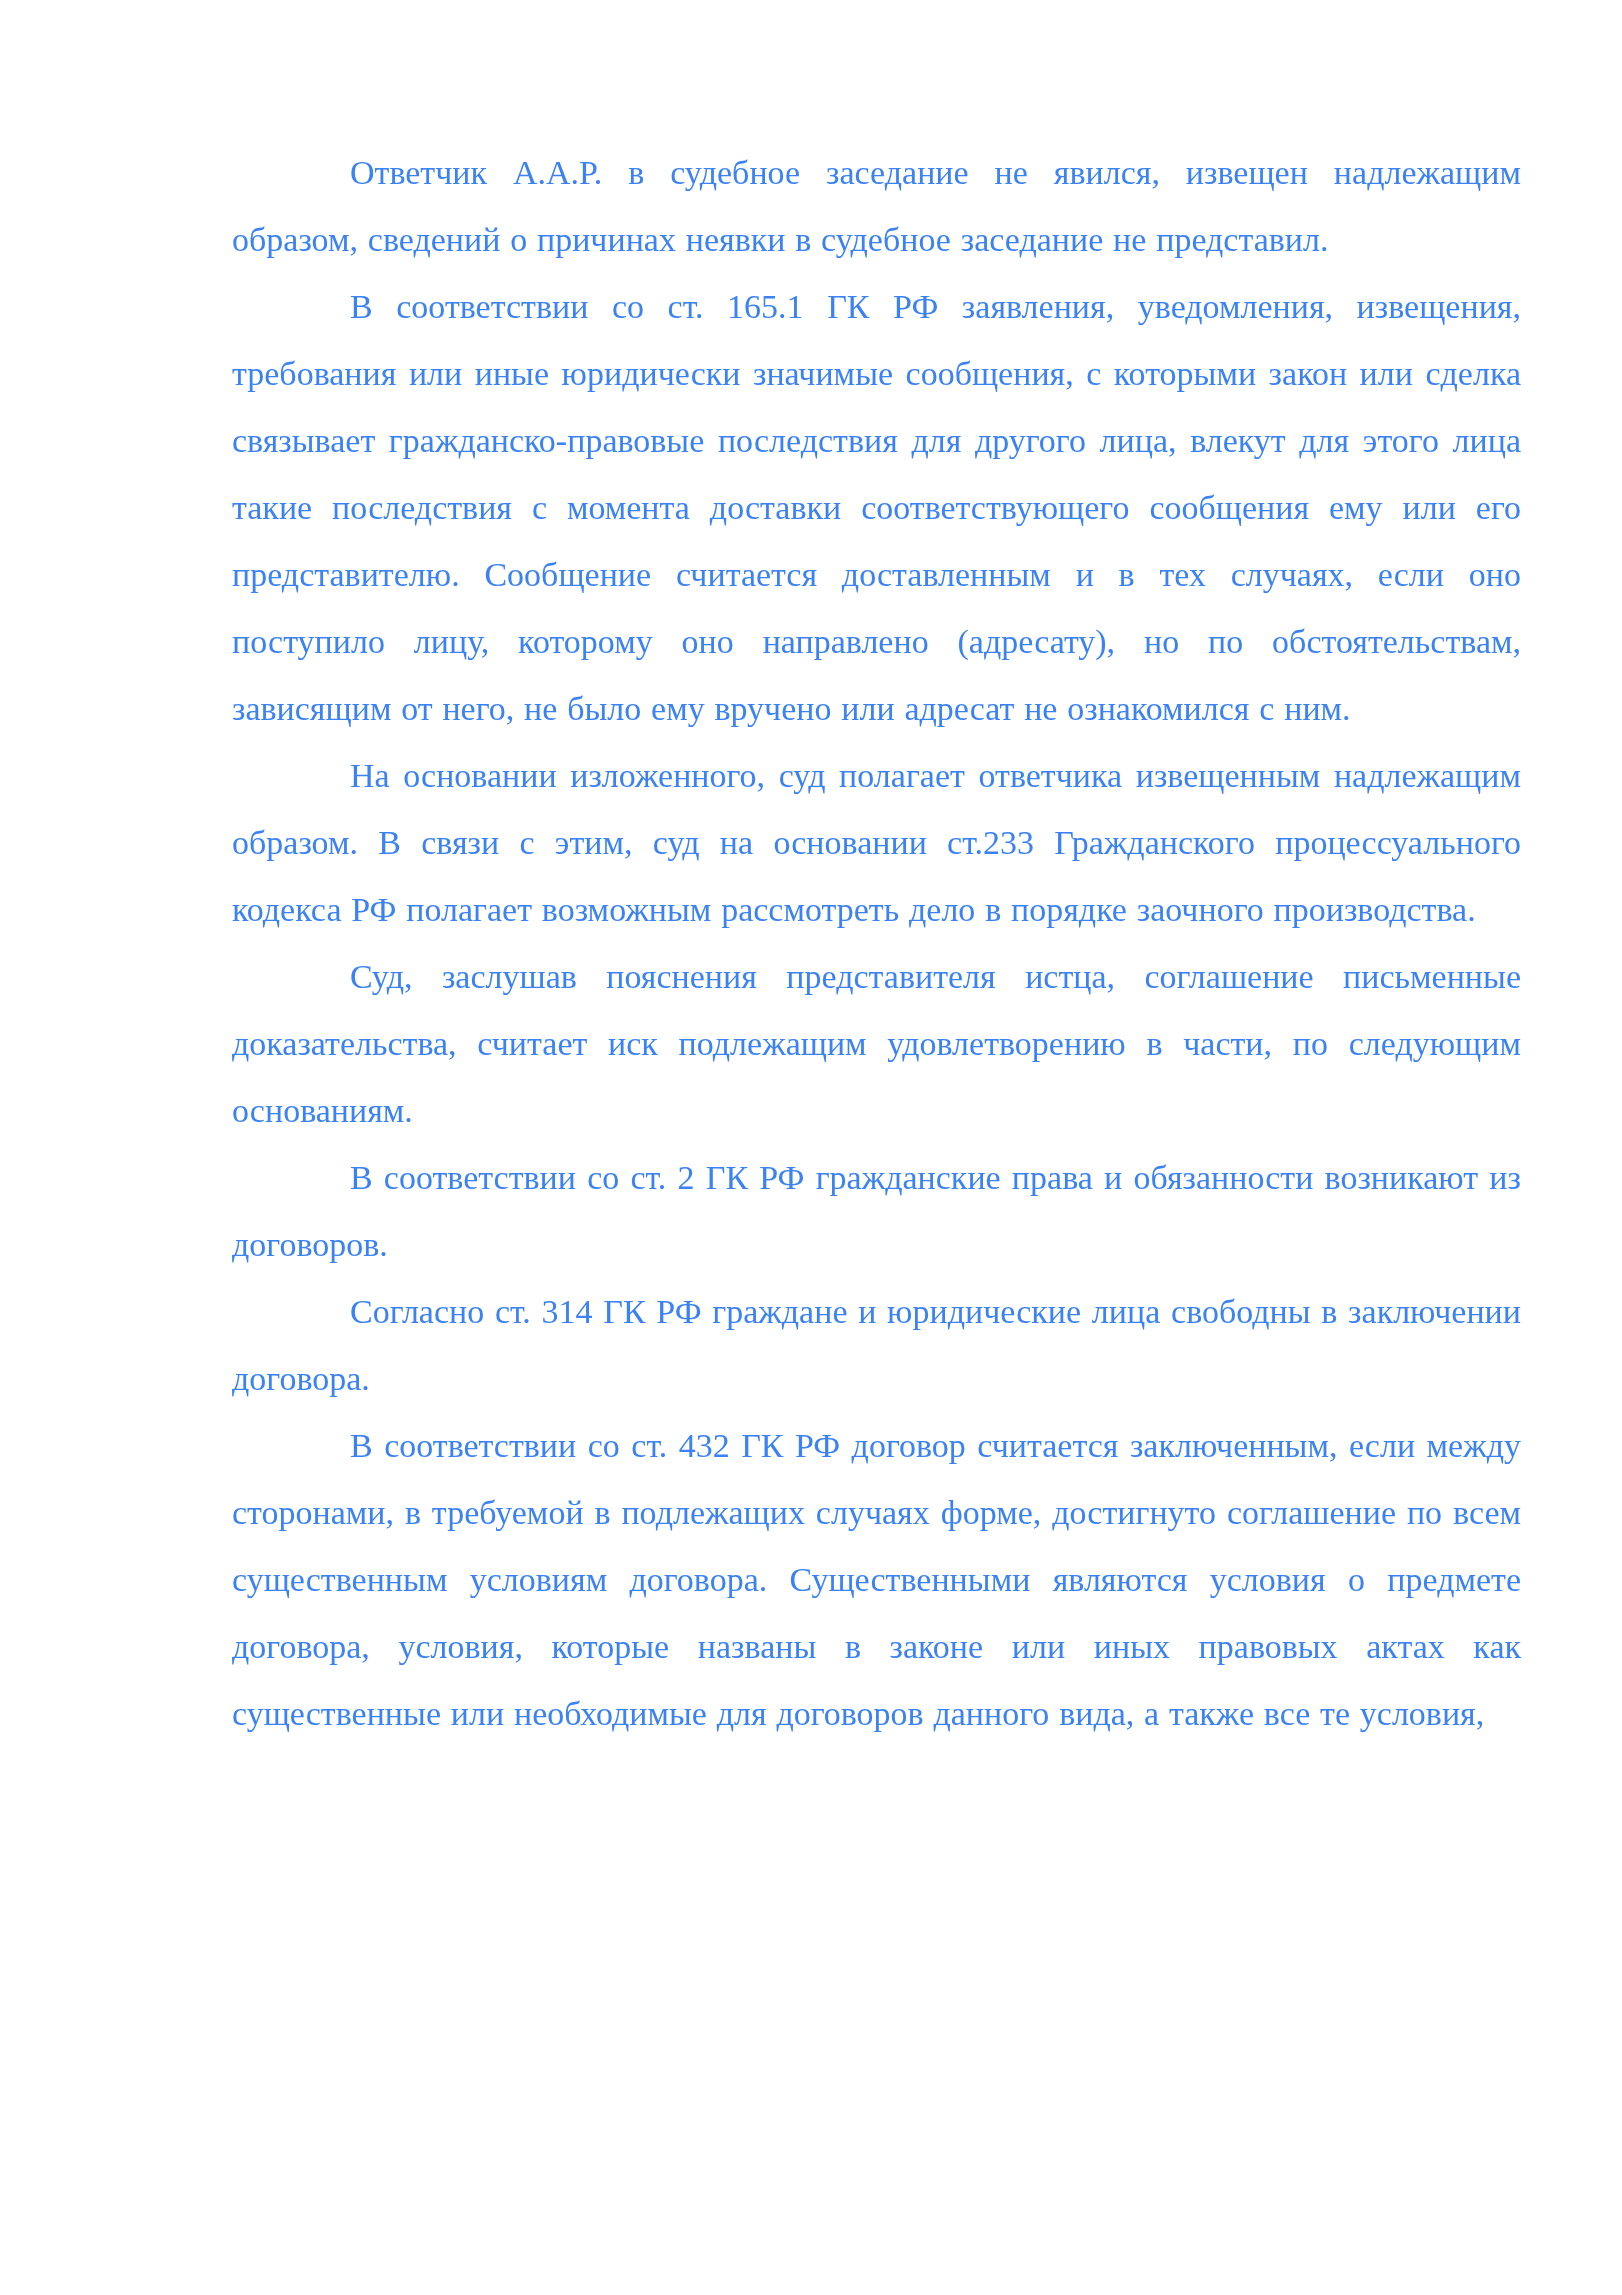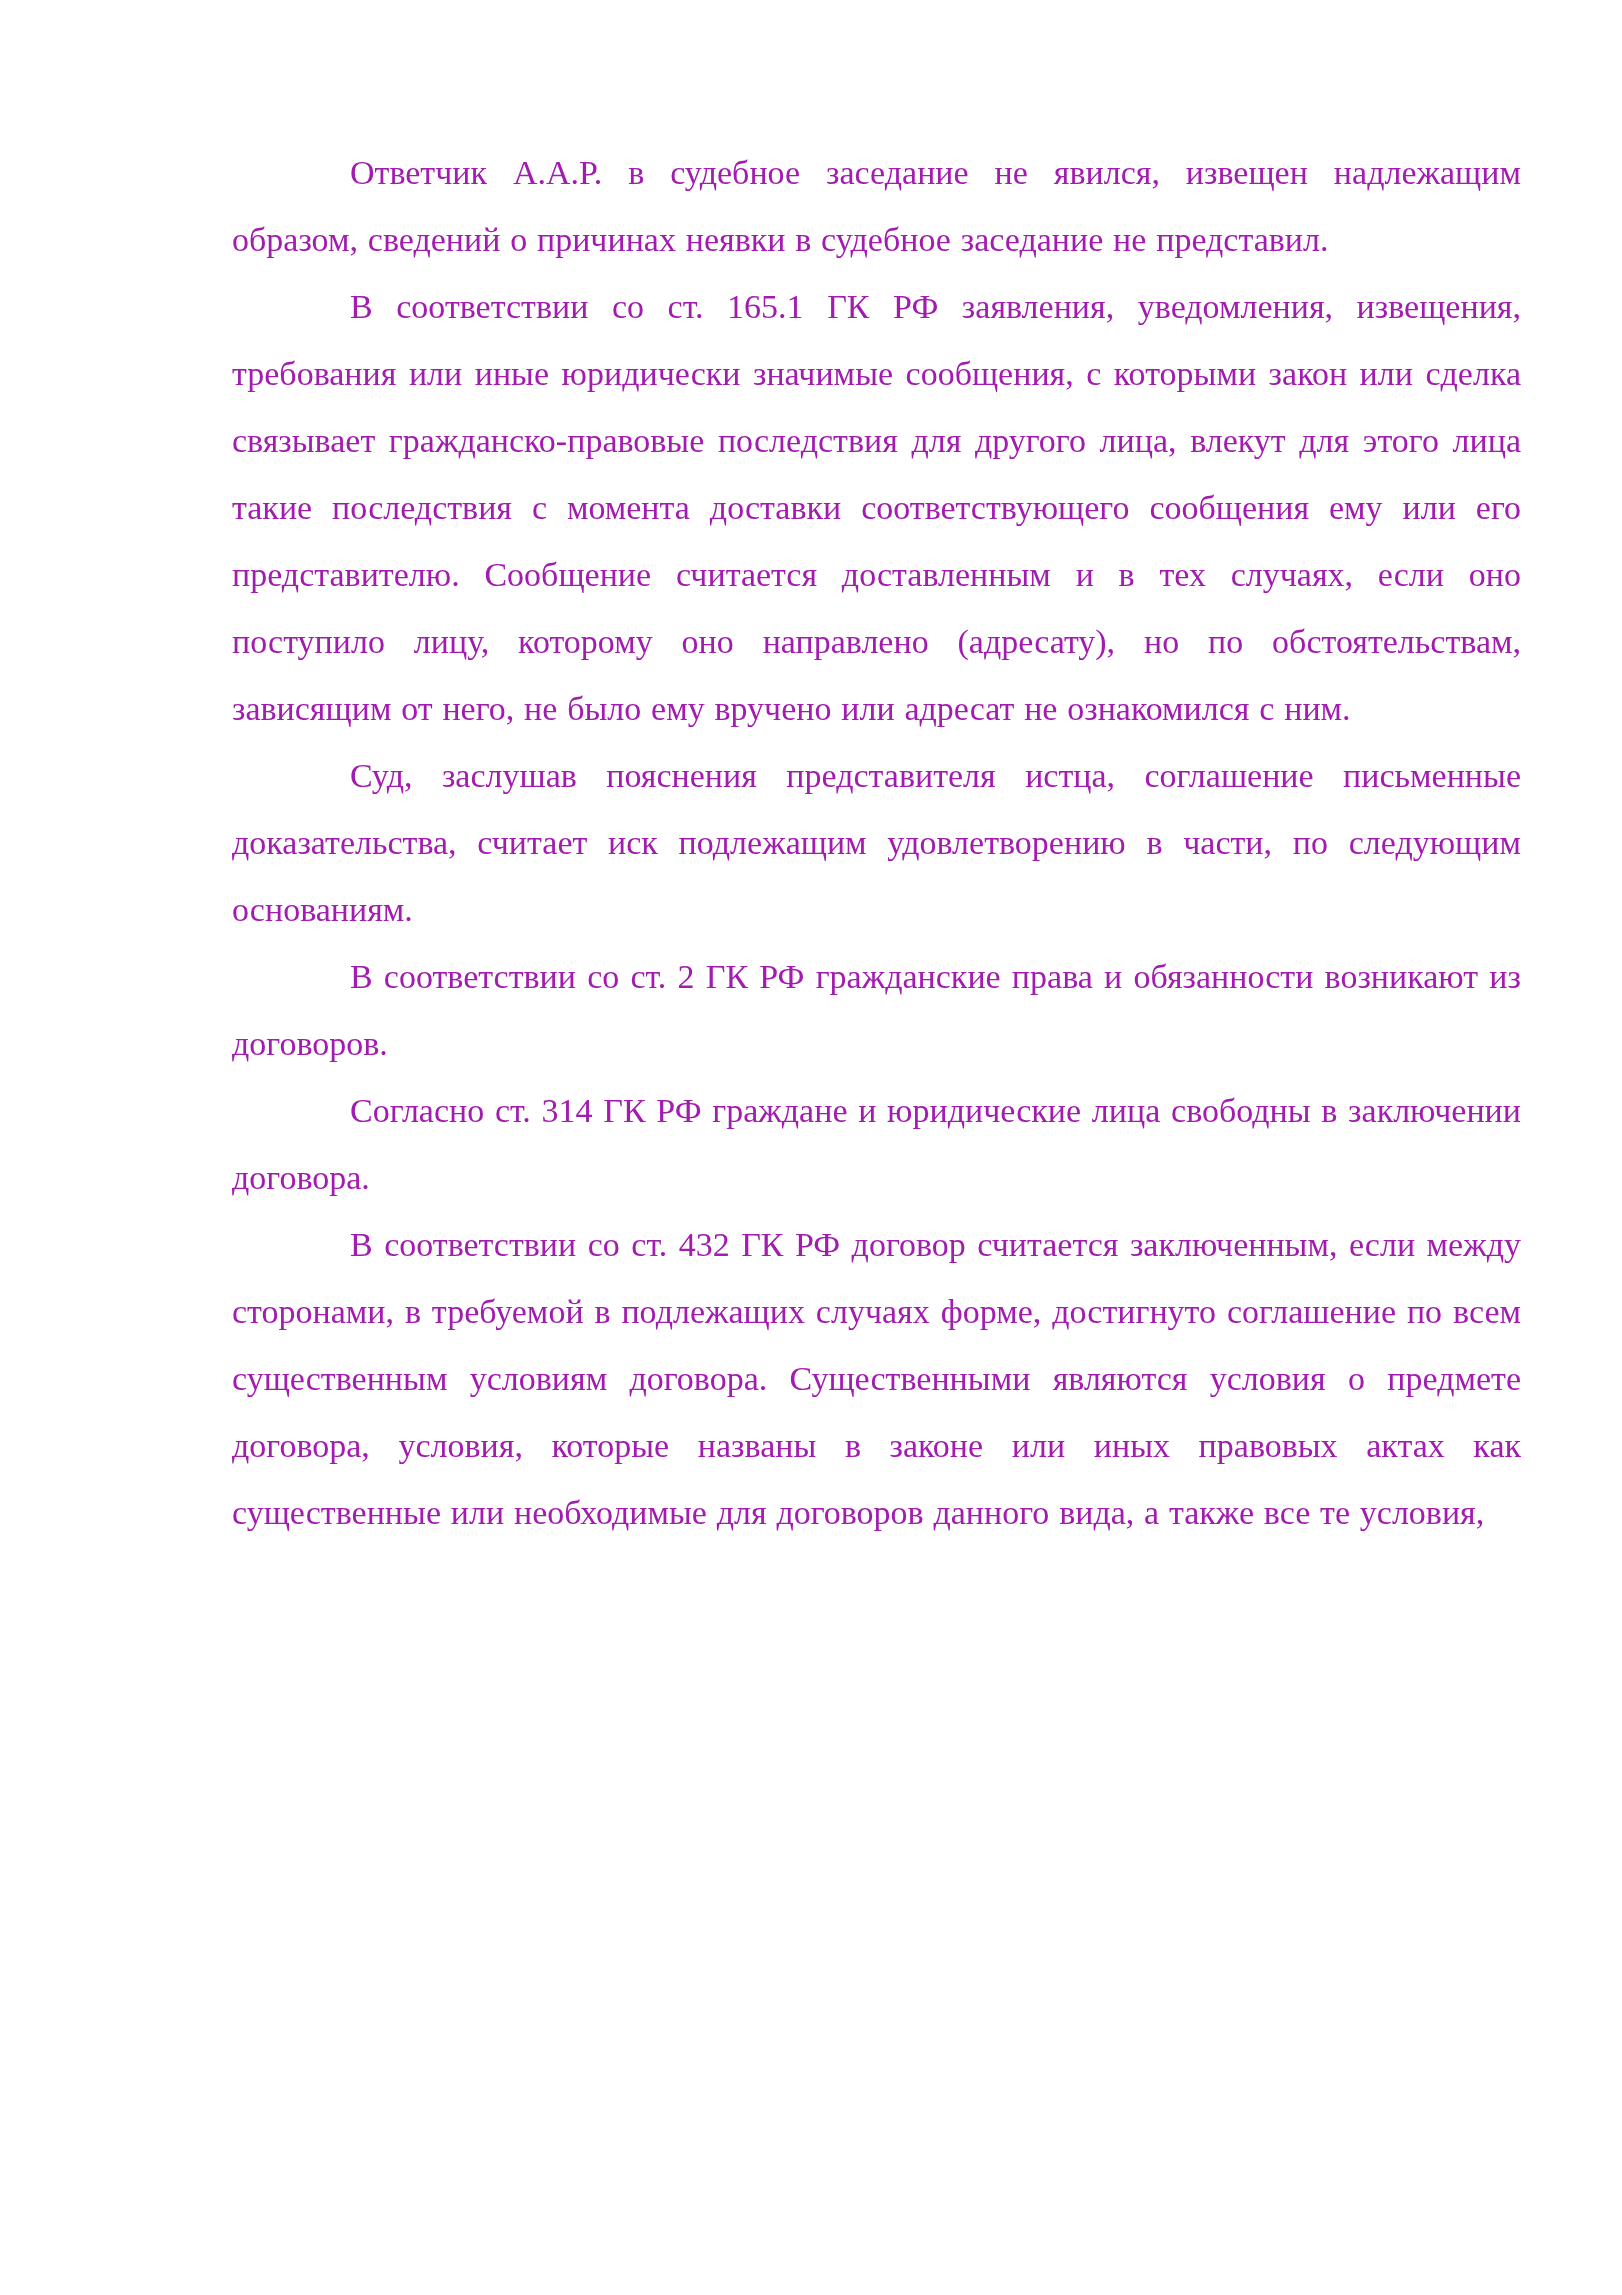--- a/index.html
+++ b/index.html
@@ -12,39 +12,40 @@
     width: 1623px;
     height: 2295px;
     background: #ffffff;
     overflow: hidden;
   }
   .content {
     position: absolute;
     top: 139px;
     left: 232px;
     width: 1289px;
-    color: #a21caf;
+    color: #3b82f6;
     font-family: "Liberation Serif", "DejaVu Serif", serif;
     font-size: 34px;
     line-height: 67px;
     text-align: justify;
   }
   .content p {
     margin: 0;
     padding: 0;
     text-indent: 118px;
     word-spacing: 1.3px;
   }
 </style>
 </head>
 <body>
 
 <div class="page">
   <div class="content">
     <p>Ответчик А.А.Р. в судебное заседание не явился, извещен надлежащим образом, сведений о причинах неявки в судебное заседание не представил.</p>
     <p>В соответствии со ст. 165.1 ГК РФ заявления, уведомления, извещения, требования или иные юридически значимые сообщения, с которыми закон или сделка связывает гражданско-правовые последствия для другого лица, влекут для этого лица такие последствия с момента доставки соответствующего сообщения ему или его представителю. Сообщение считается доставленным и в тех случаях, если оно поступило лицу, которому оно направлено (адресату), но по обстоятельствам, зависящим от него, не было ему вручено или адресат не ознакомился с ним.</p>
+    <p>На основании изложенного, суд полагает ответчика извещенным надлежащим образом. В связи с этим, суд на основании ст.233 Гражданского процессуального кодекса РФ полагает возможным рассмотреть дело в порядке заочного производства.</p>
     <p>Суд, заслушав пояснения представителя истца, соглашение письменные доказательства, считает иск подлежащим удовлетворению в части, по следующим основаниям.</p>
     <p>В соответствии со ст. 2 ГК РФ гражданские права и обязанности возникают из договоров.</p>
     <p>Согласно ст. 314 ГК РФ граждане и юридические лица свободны в заключении договора.</p>
     <p>В соответствии со ст. 432 ГК РФ договор считается заключенным, если между сторонами, в требуемой в подлежащих случаях форме, достигнуто соглашение по всем существенным условиям договора. Существенными являются условия о предмете договора, условия, которые названы в законе или иных правовых актах как существенные или необходимые для договоров данного вида, а также все те условия,</p>
   </div>
 </div>
 
 
 </body></html>

